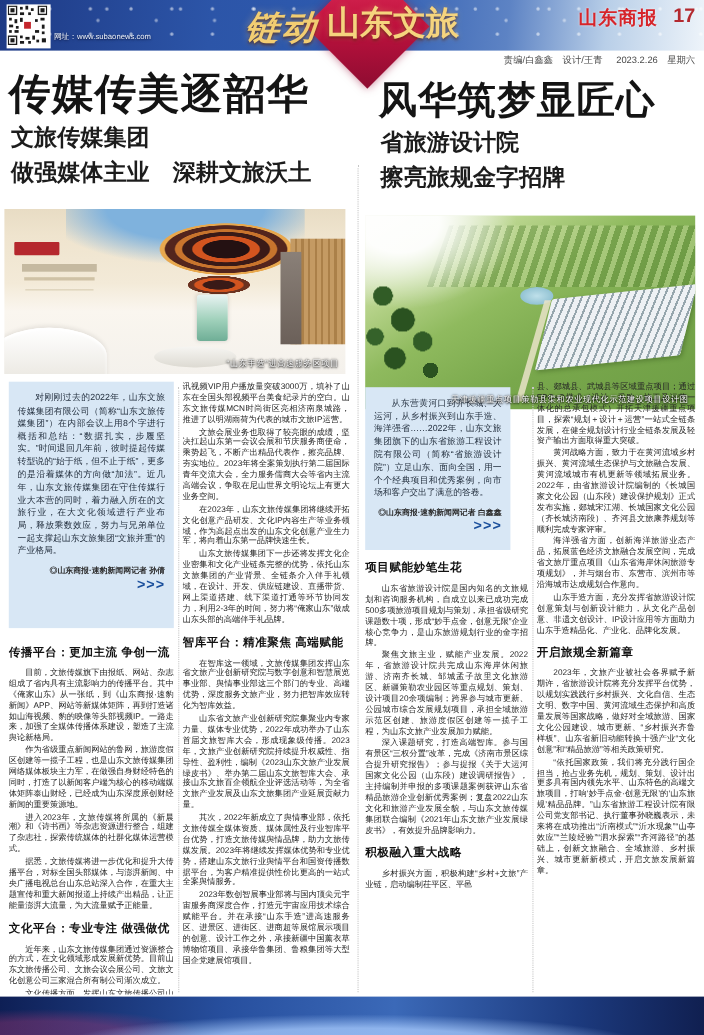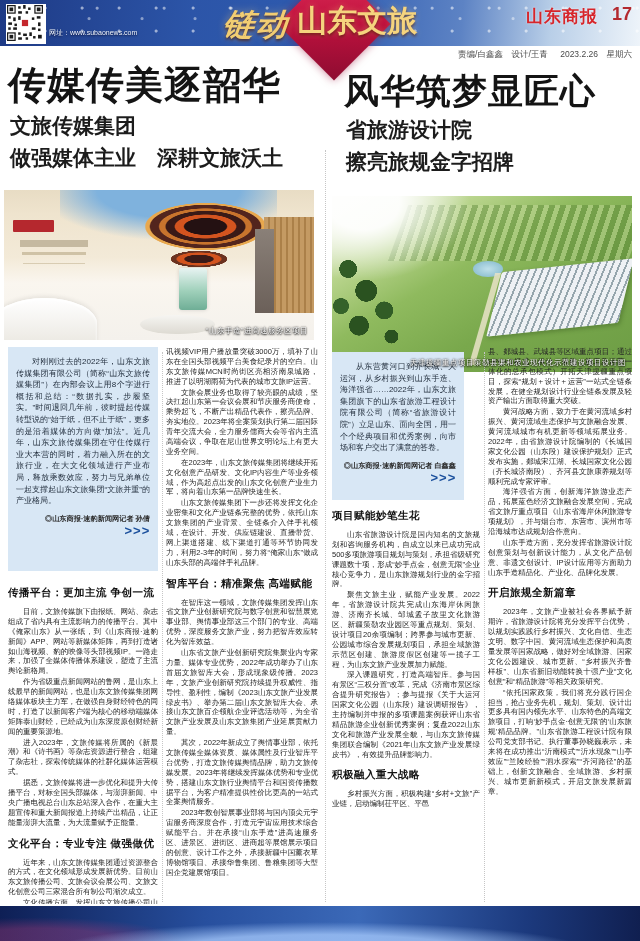--- a/index.html
+++ b/index.html
@@ -217,21 +217,21 @@
   </div>
   <div class="intro-box intro-right">
     <p class="intro-p">从东营黄河口到齐长城、大运河，从乡村振兴到山东手造、海洋强省……2022年，山东文旅集团旗下的山东省旅游工程设计院有限公司（简称“省旅游设计院”）立足山东、面向全国，用一个个经典项目和优秀案例，向市场和客户交出了满意的答卷。</p>
     <div class="byline">◎山东商报·速豹新闻网记者 白鑫鑫</div>
     <div class="more">&gt;&gt;&gt;</div>
   </div>
 
   <div class="col colA">
       <h3 class="sec-h">传播平台：更加主流 争创一流</h3>
       <p class="para">目前，文旅传媒旗下由报纸、网站、杂志组成了省内具有主流影响力的传播平台。其中《俺家山东》从一张纸，到《山东商报·速豹新闻》APP、网站等新媒体矩阵，再到打造诸如山海视频、豹的映像等头部视频IP。一路走来，加强了全媒体传播体系建设，塑造了主流舆论新格局。</p>
-      <p class="para">作为省级重点新闻网站的鲁网，是山东上线最早的新闻网站，也是山东文旅传媒集团网络媒体板块主力军，在做强自身财经特色的同时，打造了以新闻客户端为核心的移动端媒体矩阵泰山财经，已经成为山东深度原创财经新闻的重要策源地。</p>
+      <p class="para">作为省级重点新闻网站的鲁网，旅游度假区创建等一揽子工程，也是山东文旅传媒集团网络媒体板块主力军，在做强自身财经特色的同时，打造了以新闻客户端为核心的移动端媒体矩阵泰山财经，已经成为山东深度原创财经新闻的重要策源地。</p>
       <p class="para">进入2023年，文旅传媒将所属的《新晨潮》和《诗书画》等杂志资源进行整合，组建了杂志社，探索传统媒体的社群化媒体运营模式。</p>
       <p class="para">据悉，文旅传媒将进一步优化和提升大传播平台，对标全国头部媒体，与澎湃新闻、中央广播电视总台山东总站深入合作，在重大主题宣传和重大新闻报道上持续产出精品，让正能量澎湃大流量，为大流量赋予正能量。</p>
       <h3 class="sec-h">文化平台：专业专注 做强做优</h3>
       <p class="para">近年来，山东文旅传媒集团通过资源整合的方式，在文化领域形成发展新优势。目前山东文旅传播公司、文旅会议会展公司、文旅文化创意公司三家混合所有制公司渐次成立。</p>
       <p class="para">文化传播方面，发挥山东文旅传播公司山东第一文旅MCN机构优势，推出山东本土美食纪录片《山东味道》第一季，腾</p>
     </div>
   <div class="col colB">
       <p class="para cont">讯视频VIP用户播放量突破3000万，填补了山东在全国头部视频平台美食纪录片的空白。山东文旅传媒MCN时尚街区亮相济南泉城路，推进了以明湖雨荷为代表的城市文旅IP运营。</p>
       <p class="para">文旅会展业务也取得了较亮眼的成绩，坚决扛起山东第一会议会展和节庆服务商使命，乘势起飞，不断产出精品代表作，擦亮品牌、夯实地位。2023年将全案策划执行第二届国际青年交流大会，全力服务儒商大会等省内主流高端会议，争取在尼山世界文明论坛上有更大业务空间。</p>
       <p class="para">在2023年，山东文旅传媒集团将继续开拓文化创意产品研发、文化IP内容生产等业务领域，作为高起点出发的山东文化创意产业生力军，将向着山东第一品牌快速生长。</p>

